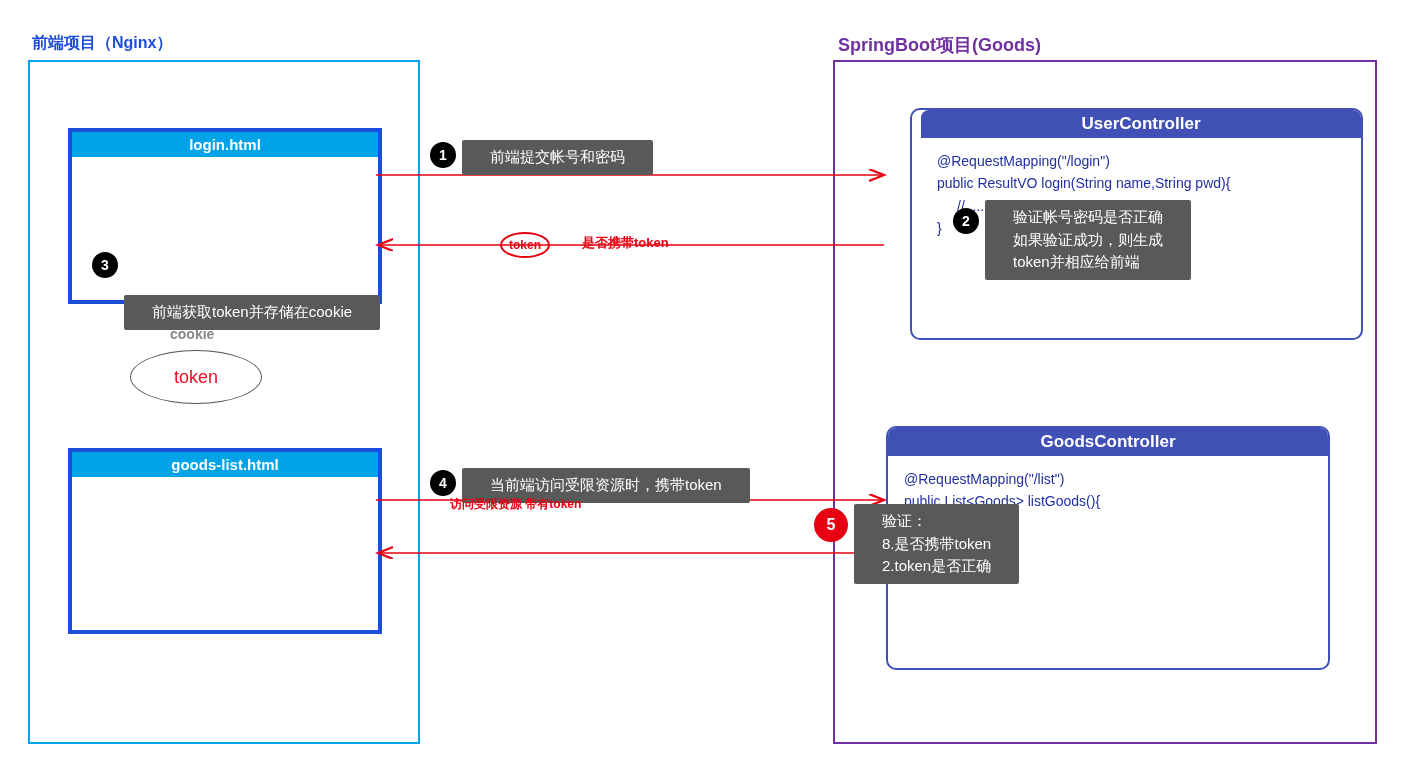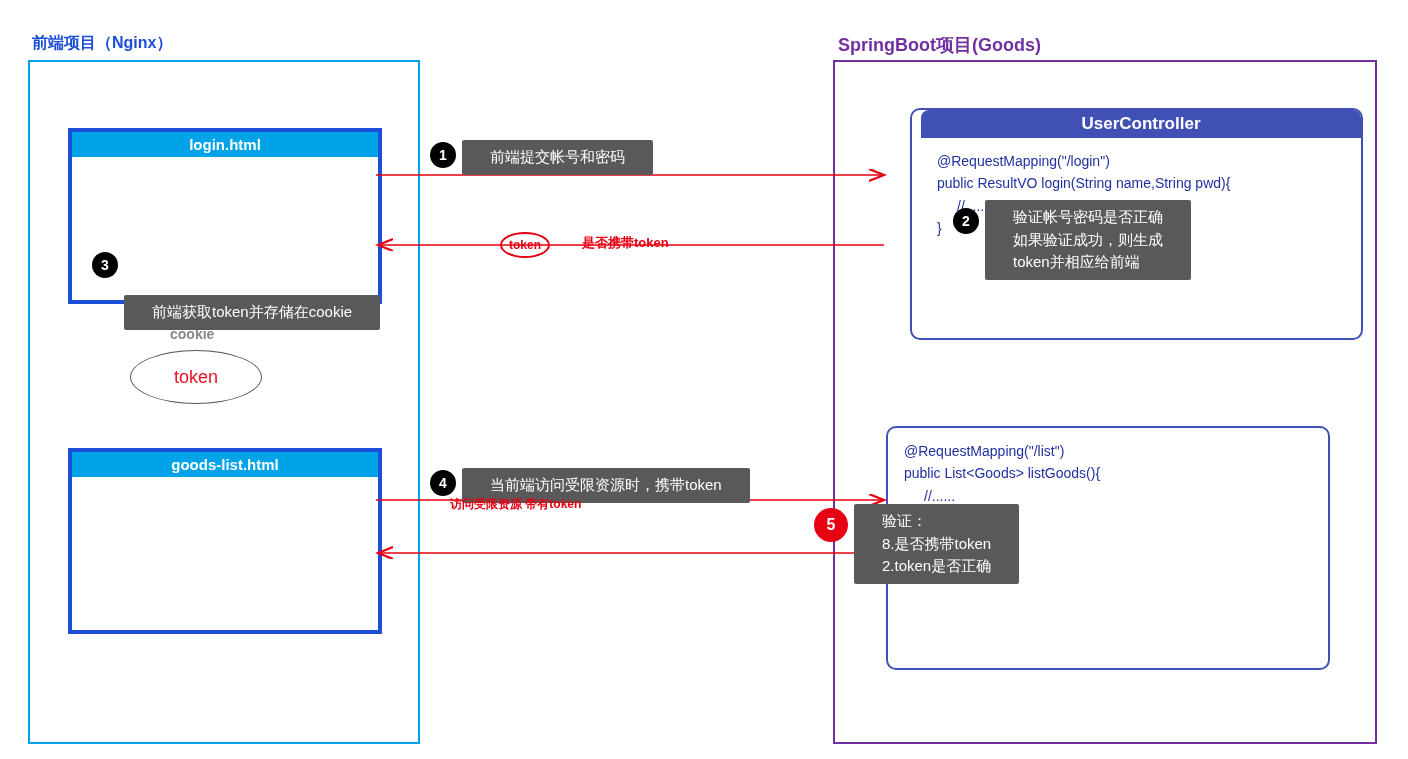--- a/index.html
+++ b/index.html
@@ -104,20 +104,21 @@
   <div class="ctrl-header">UserController</div>
   <div class="ctrl-body">
     <div>@RequestMapping("/login")</div>
     <div>public ResultVO login(String name,String pwd){</div>
     <div style="padding-left:20px;">//......</div>
     <div>}</div>
   </div>
 </div>
 
 <div class="abs ctrl-box" style="left:886px; top:426px; width:440px; height:240px;">
+  <div class="ctrl-header">GoodsController</div>
   <div class="ctrl-body">
     <div>@RequestMapping("/list")</div>
     <div>public List&lt;Goods&gt; listGoods(){</div>
     <div style="padding-left:20px;">//......</div>
     <div>}</div>
   </div>
 </div>
 
 <svg class="arrows" width="1408" height="759">
   <defs>

